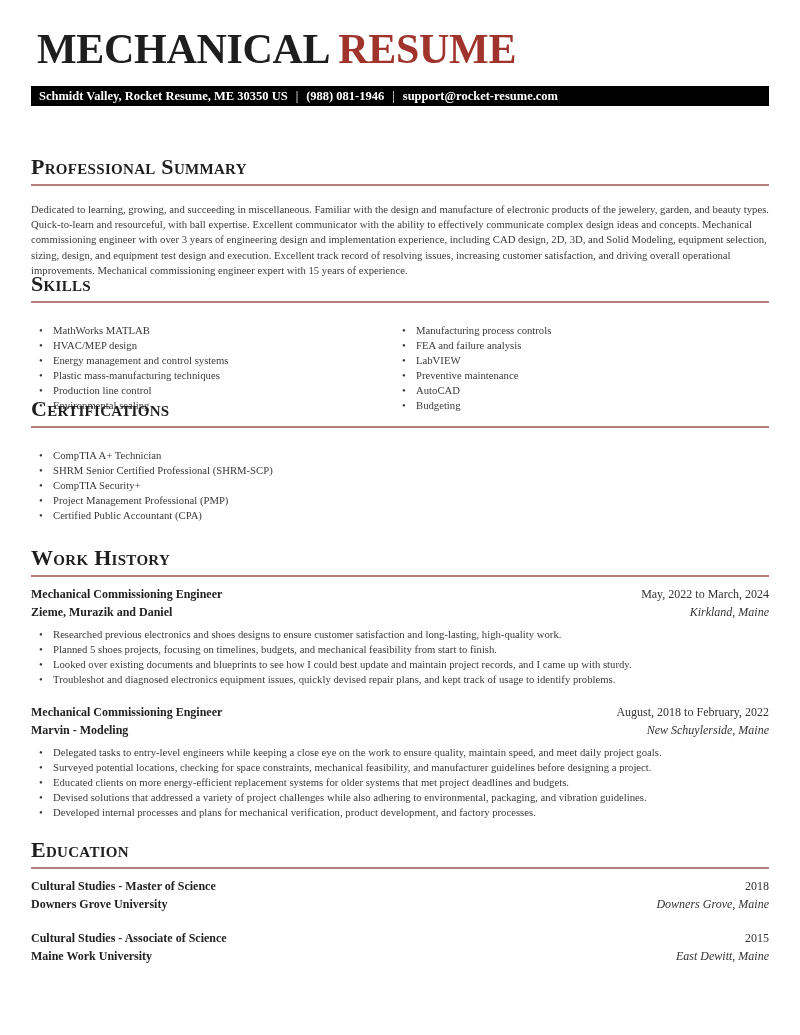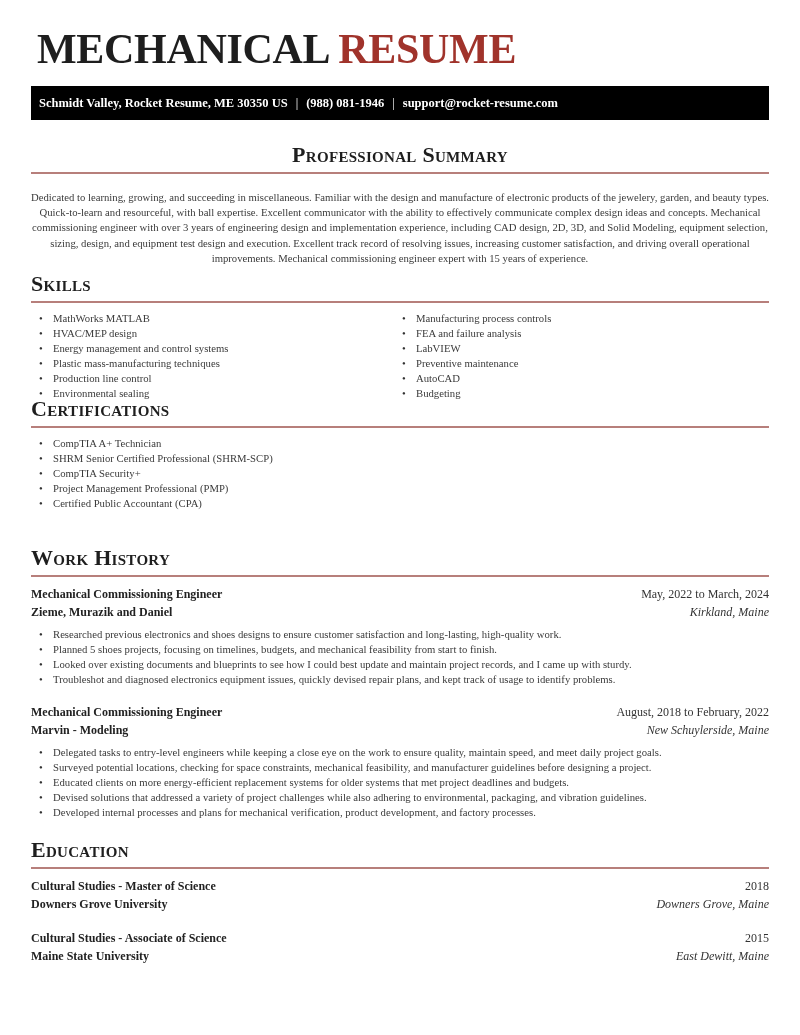--- a/index.html
+++ b/index.html
@@ -15,41 +15,41 @@
     .title {
       position: absolute; top: 28px; left: 6px;
       font-family: "Liberation Serif", serif;
       font-weight: bold; font-size: 42px; letter-spacing: -0.3px;
       line-height: 1; white-space: nowrap;
     }
     .title .t1 { color: #1e1e1e; }
     .title .t2 { color: #a0332b; }
 
     .contact-bar {
-      position: absolute; top: 86px; left: 0; width: 738px; height: 34px;
+      position: absolute; top: 86px; left: 0; width: 738px; height: 20px;
       background: #000000; color: #ffffff;
       font-weight: bold; font-size: 12.5px;
       display: flex; align-items: center; padding-left: 8px; white-space: nowrap;
     }
     .contact-bar .sep { margin: 0 8px; font-weight: normal; }
 
     .section { position: absolute; left: 0; width: 738px; }
     .section-heading {
       font-family: "Liberation Serif", serif;
       font-weight: bold; color: #1e1e1e;
       font-size: 22px; font-variant: small-caps; letter-spacing: 0.3px;
       line-height: 26px; height: 28px;
     }
     .rule { height: 2px; background: #b77f7b; width: 738px; margin-top: 2px; }
 
     .summary {
       margin-top: 16px; font-size: 10.7px; line-height: 15.2px; color: #3a3a3a;
     }
 
-    ul.bullets { list-style: none; margin-top: 8px; }
+    ul.bullets { list-style: none; margin-top: 20px; }
     ul.bullets li {
       position: relative; padding-left: 22px;
       font-size: 10.7px; line-height: 15px; color: #3a3a3a; white-space: nowrap;
     }
     ul.bullets li::before {
       content: "\2022"; position: absolute; left: 8px; top: 0; color: #333;
     }
     .skills-grid { display: flex; }
     .skills-grid ul { width: 363px; }
 
@@ -73,21 +73,21 @@
   </h1>
 
   <div class="contact-bar">
     <span>Schmidt Valley, Rocket Resume, ME 30350 US</span>
     <span class="sep">|</span>
     <span>(988) 081-1946</span>
     <span class="sep">|</span>
     <span>support@rocket-resume.com</span>
   </div>
 
-  <section class="section" style="top:142px;text-align:center;">
+  <section class="section" style="top:154px;">
     <h2 class="section-heading">Professional Summary</h2>
     <div class="rule"></div>
     <p class="summary">Dedicated to learning, growing, and succeeding in miscellaneous. Familiar with the design and manufacture of electronic products of the jewelery, garden, and beauty types. Quick-to-learn and resourceful, with ball expertise. Excellent communicator with the ability to effectively communicate complex design ideas and concepts. Mechanical commissioning engineer with over 3 years of engineering design and implementation experience, including CAD design, 2D, 3D, and Solid Modeling, equipment selection, sizing, design, and equipment test design and execution. Excellent track record of resolving issues, increasing customer satisfaction, and driving overall operational improvements. Mechanical commissioning engineer expert with 15 years of experience.</p>
   </section>
 
   <section class="section" style="top:271px;">
     <h2 class="section-heading">Skills</h2>
     <div class="rule"></div>
     <div class="skills-grid">
       <ul class="bullets">
@@ -175,19 +175,19 @@
         <span class="right italic">Downers Grove, Maine</span>
       </div>
     </div>
 
     <div class="edu" style="margin-top:16px;">
       <div class="job-head">
         <span class="left">Cultural Studies - Associate of Science</span>
         <span class="right">2015</span>
       </div>
       <div class="job-head">
-        <span class="left">Maine State University</span>
+        <span class="left">Maine Work University</span>
         <span class="right italic">East Dewitt, Maine</span>
       </div>
     </div>
   </section>
 
 </div>
 
 </body></html>

